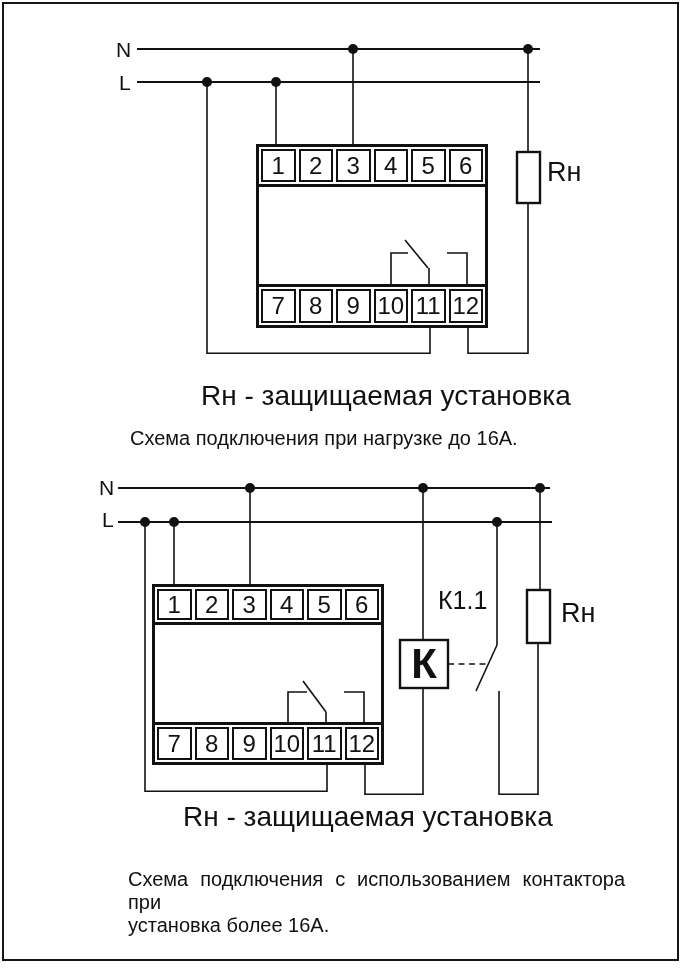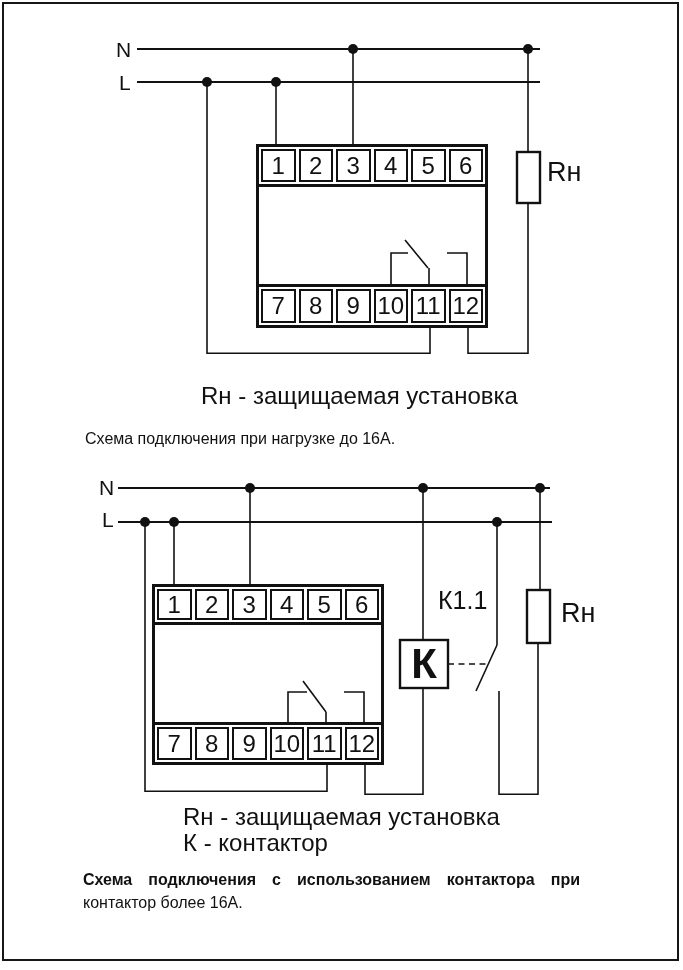--- a/index.html
+++ b/index.html
@@ -15,23 +15,23 @@
   .t-strip{position:absolute;border:3px solid #111;background:#fff;box-sizing:border-box;
            display:flex;gap:3px;padding:2px;z-index:2;}
   .t-cell{flex:1;border:2px solid #111;background:#fff;box-sizing:border-box;
           display:flex;align-items:center;justify-content:center;
           font-size:24px;line-height:1;}
   .bus-label{font-size:21px;line-height:22px;z-index:4;}
   .load-label{font-size:27px;font-weight:normal;line-height:26px;z-index:4;}
   .coil-letter{display:flex;align-items:center;justify-content:center;
                font-size:42px;font-weight:bold;z-index:4;}
   .contact-label{font-size:25px;line-height:24px;z-index:4;}
-  .legend{font-size:24px;line-height:26px;z-index:4;}
-  .caption{font-size:16px;line-height:23px;z-index:4;}
-  .justify-line{text-align:justify;text-align-last:justify;font-weight:bold;}
+  .legend{font-size:28px;line-height:26px;z-index:4;}
+  .caption{font-size:20px;line-height:23px;z-index:4;margin-left:45px;}
+  .justify-line{text-align:justify;text-align-last:justify;}
 </style>
 </head>
 <body>
 
 <div class="page">
   <div class="frame"></div>
 
   <div class="relay-body" style="left:256px;top:144px;width:232px;height:184px;"></div>
 
   <div class="t-strip" style="left:256px;top:144px;width:232px;height:43px;">
@@ -202,19 +202,18 @@
   <div class="abs legend" style="left:201px;top:383px;">Rн - защищаемая установка</div>
   <div class="abs caption" style="left:85px;top:427px;">Схема подключения при нагрузке до 16А.</div>
 
   <div class="abs bus-label" style="left:99px;top:477px;">N</div>
   <div class="abs bus-label" style="left:102px;top:509px;">L</div>
   <div class="abs contact-label" style="left:438px;top:588px;">К1.1</div>
   <div class="abs coil-letter" style="left:400px;top:640px;width:48px;height:48px;">К</div>
   <div class="abs load-label" style="left:561px;top:600px;">Rн</div>
 
   <div class="abs legend" style="left:183px;top:804px;">Rн - защищаемая установка</div>
-  <div class="abs legend" style="left:183px;top:830px;">К - контактор</div>
 
   <div class="abs caption" style="left:83px;top:868px;width:497px;">
     <div class="justify-line">Схема подключения с использованием контактора при</div>
-    <div>контактор более 16А.</div>
+    <div>установка более 16А.</div>
   </div>
 </div>
 
 </body></html>

